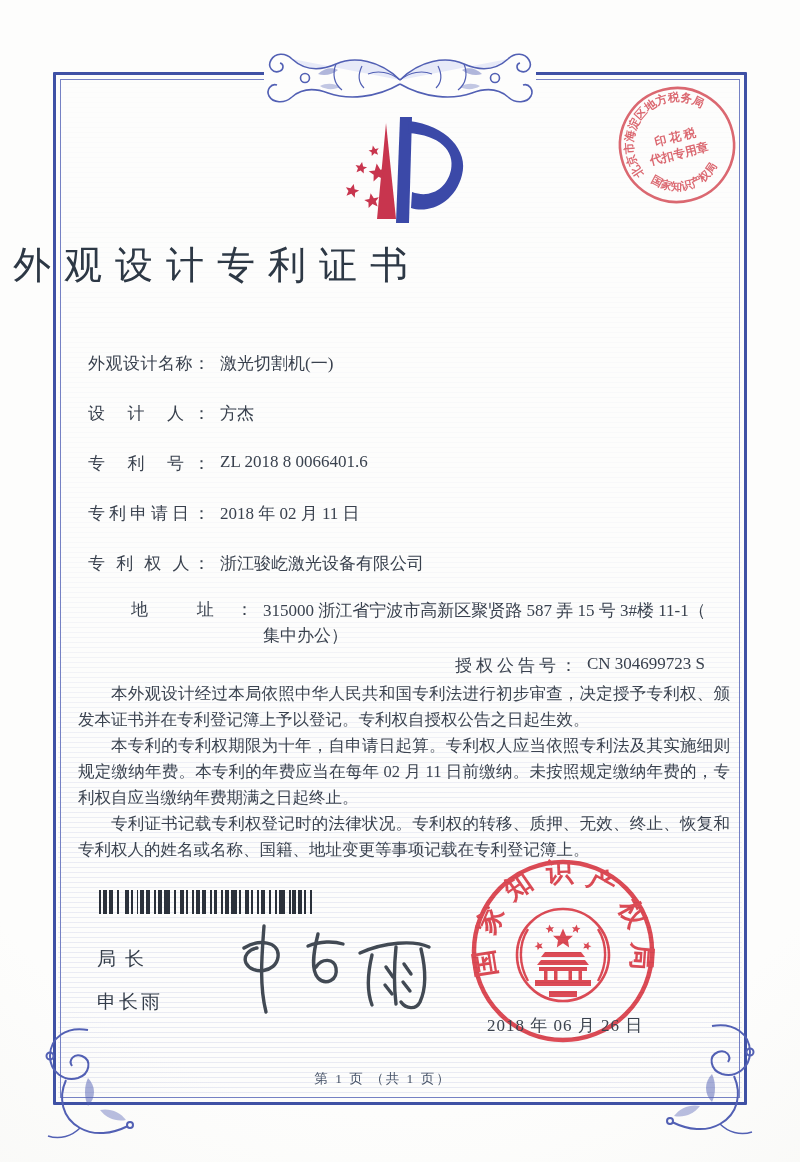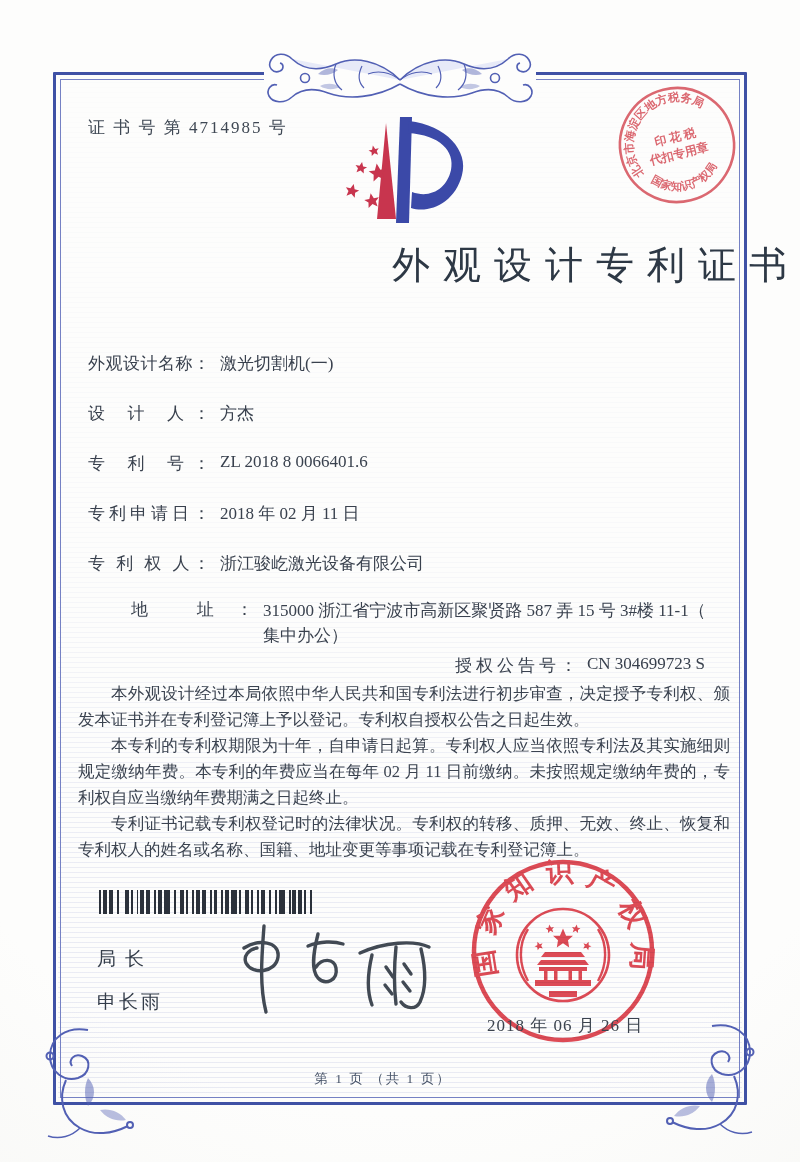--- a/index.html
+++ b/index.html
@@ -33,21 +33,21 @@
   }
   .ornament{position:absolute;z-index:3;}
   
   .cert-no{
     position:absolute;left:88px;top:116px;z-index:4;
     font-size:17px;letter-spacing:2px;color:#3f4854;
   }
   .logo{position:absolute;left:328px;top:113px;z-index:4;}
   .title{
     position:absolute;left:0;top:240px;width:800px;z-index:4;
-    margin:0;text-align:right;font-size:38px;font-weight:500;
+    margin:0;text-align:left;font-size:38px;font-weight:500;
     letter-spacing:13px;color:#2d3845;text-indent:13px;
   }
   
   .fields{position:absolute;left:88px;top:352px;width:650px;z-index:4;font-size:17px;}
   .frow{position:absolute;left:0;white-space:nowrap;}
   .flabel{
     display:inline-block;width:122px;text-align:justify;text-align-last:justify;
     vertical-align:top;color:#39414e;
   }
   .fval{margin-left:10px;color:#39414e;}
@@ -127,21 +127,20 @@
       <path d="M52,6 C30,2 14,14 14,32 C14,48 28,58 42,54 C54,50 56,36 46,32 C38,29 32,36 36,42"></path>
       <path d="M30,56 C22,74 26,94 44,104 C58,112 76,110 92,102"></path>
       <path d="M44,104 C36,112 24,116 12,112" stroke-width="1.5"></path>
       <path d="M52,54 C60,62 60,74 52,82 C48,74 48,62 52,54 Z" fill="#5260b4" opacity="0.5" stroke="none"></path>
       <path d="M64,86 C74,84 84,88 90,96 C80,98 70,94 64,86 Z" fill="#5260b4" opacity="0.4" stroke="none"></path>
       <circle cx="14" cy="32" r="3.5"></circle>
       <circle cx="94" cy="101" r="3"></circle>
     </g>
   </svg>
 
-  <div class="cert-no">证 书 号 第 4714985 号</div>
 
   <svg class="logo" width="150" height="115" viewBox="0 0 150 115">
     <defs>
       <polygon id="star" points="0,-10 2.94,-3.09 9.51,-3.09 4.76,1.18 5.88,8.09 0,4 -5.88,8.09 -4.76,1.18 -9.51,-3.09 -2.94,-3.09"></polygon>
     </defs>
     <polygon points="58,10 49,106 68,106" fill="#c8354e"></polygon>
     <polygon points="72,4 84,4 81,110 68,110" fill="#3b49a8"></polygon>
     <path d="M81,8 C118,12 141,38 134,62 C127,90 101,101 83,95 L84,79 C103,86 119,75 123,57 C127,38 112,22 80,20 Z" fill="#3b49a8"></path>
     <g fill="#c8354e">
       <use href="#star" transform="translate(46,38) scale(0.55) rotate(-12)"></use>

